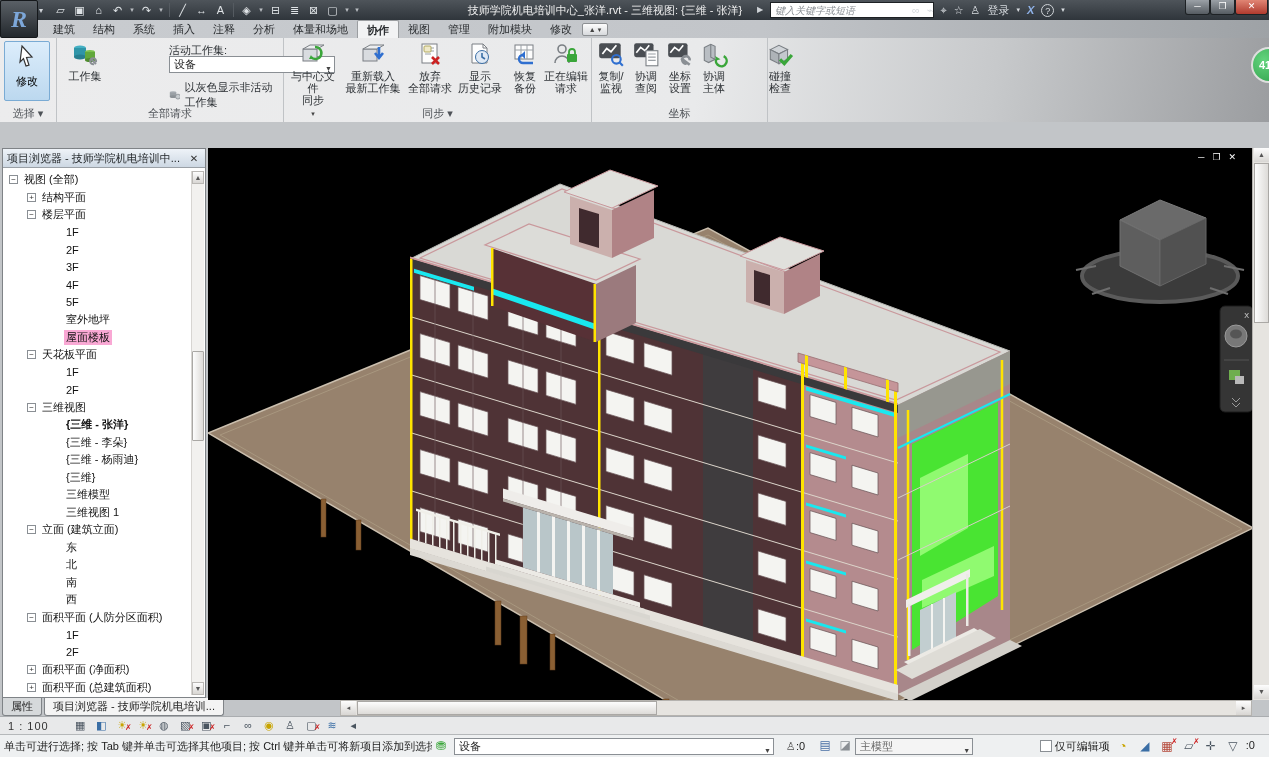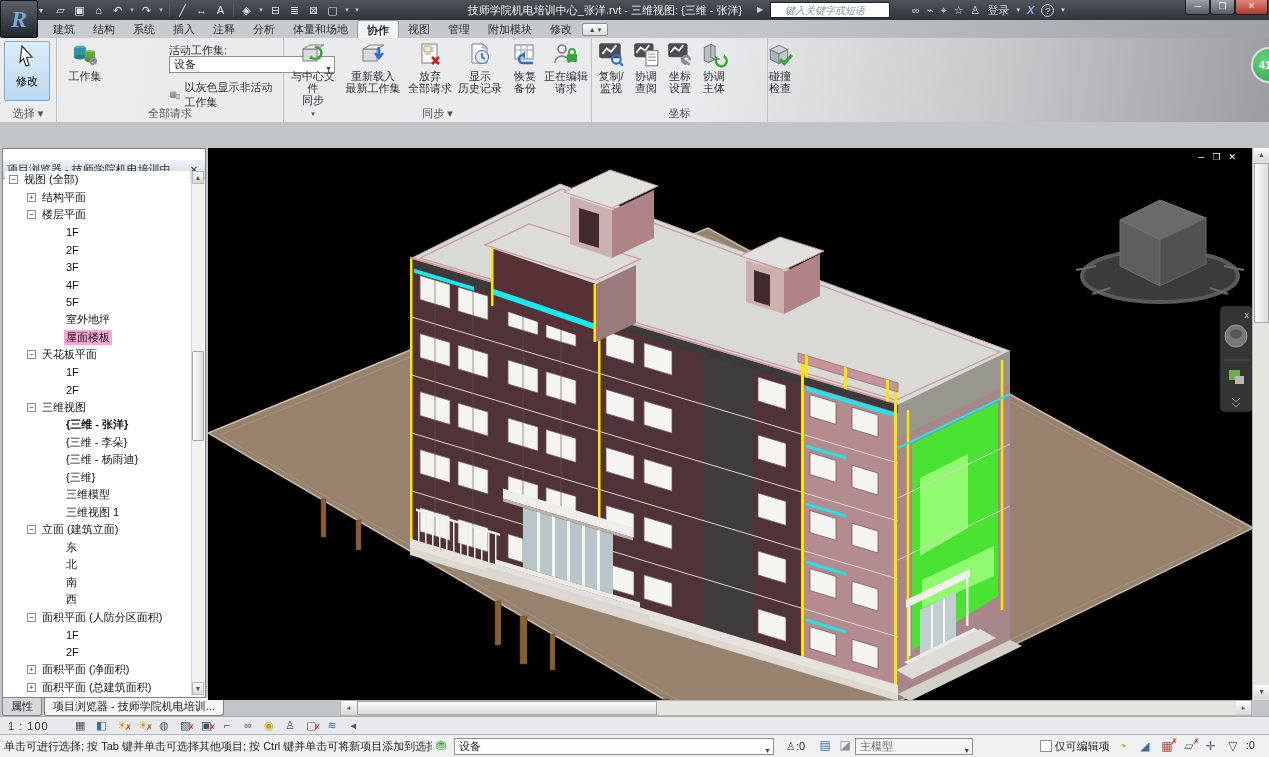--- a/index.html
+++ b/index.html
@@ -17,22 +17,22 @@
   .qat { position:absolute; left:52px; top:1px; height:18px; display:flex; align-items:center; gap:2px; }
   .qat .qbtn { min-width:17px; height:16px; text-align:center; line-height:16px; color:#dfe3e6;
     font-size:11px; cursor:default; }
   .qat .qbtn.small { min-width:8px; font-size:7px; color:#b9bdc1; }
   .qat .sep { width:1px; height:14px; background:#555b61; margin:0 2px; }
   .red-x { color:#e05a4e; }
   .green-g { color:#6fc06f; }
   .title-text { position:absolute; left:455px; top:3px; width:300px; text-align:center;
     font-size:11px; color:#f0f0f0; white-space:nowrap; }
   .title-fly { position:absolute; left:757px; top:5px; color:#cfd3d7; font-size:8px; }
-  .searchbox { position:absolute; left:770px; top:2px; width:120px; height:16px; background:#fff;
-    border:1px solid #1d2124; color:#8a8f94; font-style:italic; font-size:10px; padding:1px 14px;
+  .searchbox { position:absolute; left:770px; top:2px; width:164px; height:16px; background:#fff;
+    border:1px solid #1d2124; color:#8a8f94; font-style:italic; font-size:10px; padding:1px 4px;
     line-height:13px; overflow:hidden; white-space:nowrap; }
   .infocenter { position:absolute; left:912px; top:2px; height:16px; display:flex; align-items:center;
     gap:7px; color:#d7dbdf; font-size:11px; }
   .infocenter .ic { cursor:default; }
   .ic-x { color:#8fb2e8; font-weight:bold; font-style:italic; }
   .ic-help { display:inline-block; width:13px; height:13px; border:1px solid #cfd3d7; border-radius:50%;
     text-align:center; line-height:12px; font-size:9px; }
   .winbtns { position:absolute; left:1185px; top:0; display:flex; }
   .winbtn { width:25px; height:15px; border:1px solid #1d2124; border-top:none;
     border-radius:0 0 3px 3px; background:linear-gradient(#9aa0a6,#565c62); color:#fff;
@@ -66,21 +66,21 @@
   .ws-check .cicon { width:14px; height:12px; }
   .dropmark { font-size:7px; color:#444; }
 
   
   .gapstrip { position:absolute; left:0; top:122px; width:1269px; height:26px; background:#c2c5c8; }
 
   
   .browser { position:absolute; left:2px; top:148px; width:204px; height:550px; border:1px solid #7f8387;
     background:#fff; }
   .browser-title { height:19px; background:linear-gradient(#eef3f8,#cdd8e3); border-bottom:1px solid #9aa0a6;
-    display:flex; align-items:center; padding:0 4px; color:#1d2124;margin-top:11px; }
+    display:flex; align-items:center; padding:0 4px; color:#1d2124; }
   .browser-title .bt-text { flex:1; overflow:hidden; white-space:nowrap; }
   .browser-title .bt-close { width:14px; text-align:center; color:#333; font-size:10px; }
   .tree { position:absolute; left:2px; top:22px; right:15px; bottom:2px; overflow:hidden; background:#fff; }
   .trow { height:17.5px; display:flex; align-items:center; white-space:nowrap; color:#111; }
   .trow .tog { width:9px; height:9px; border:1px solid #8a8f94; background:#fff; font-size:8px; line-height:7px;
     text-align:center; color:#333; margin-right:4px; flex:none; }
   .trow .tog.empty { visibility:hidden; }
   .trow.l0 { padding-left:4px; }
   .trow.l1 { padding-left:22px; }
   .trow.l2 { padding-left:46px; }

